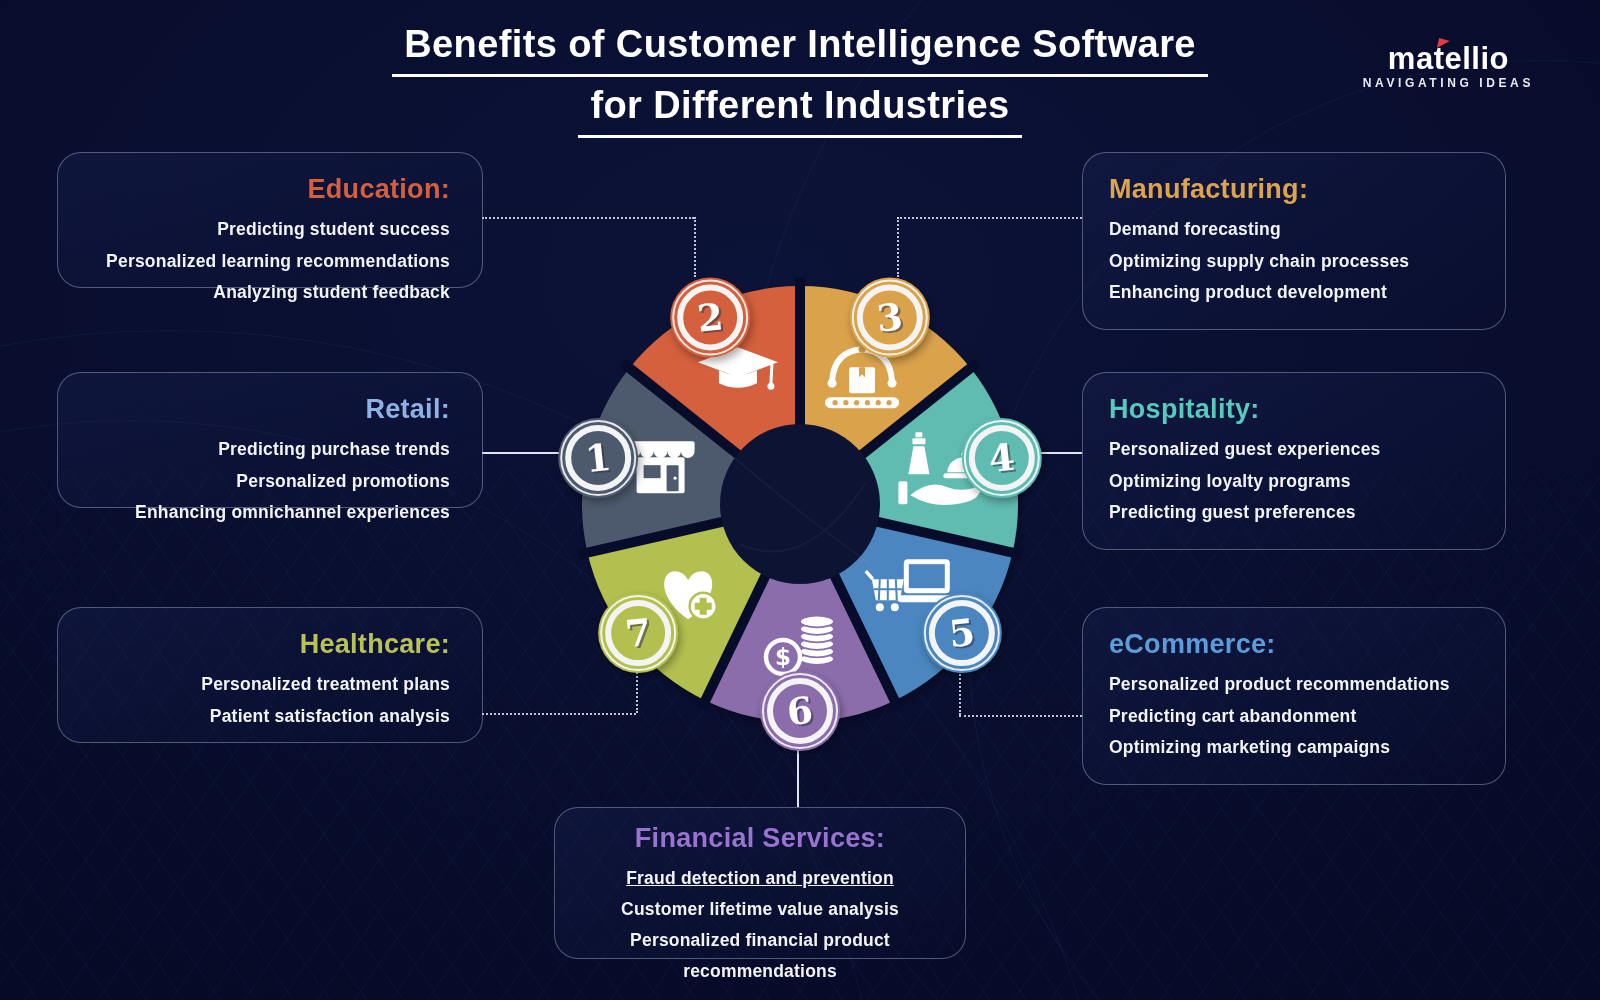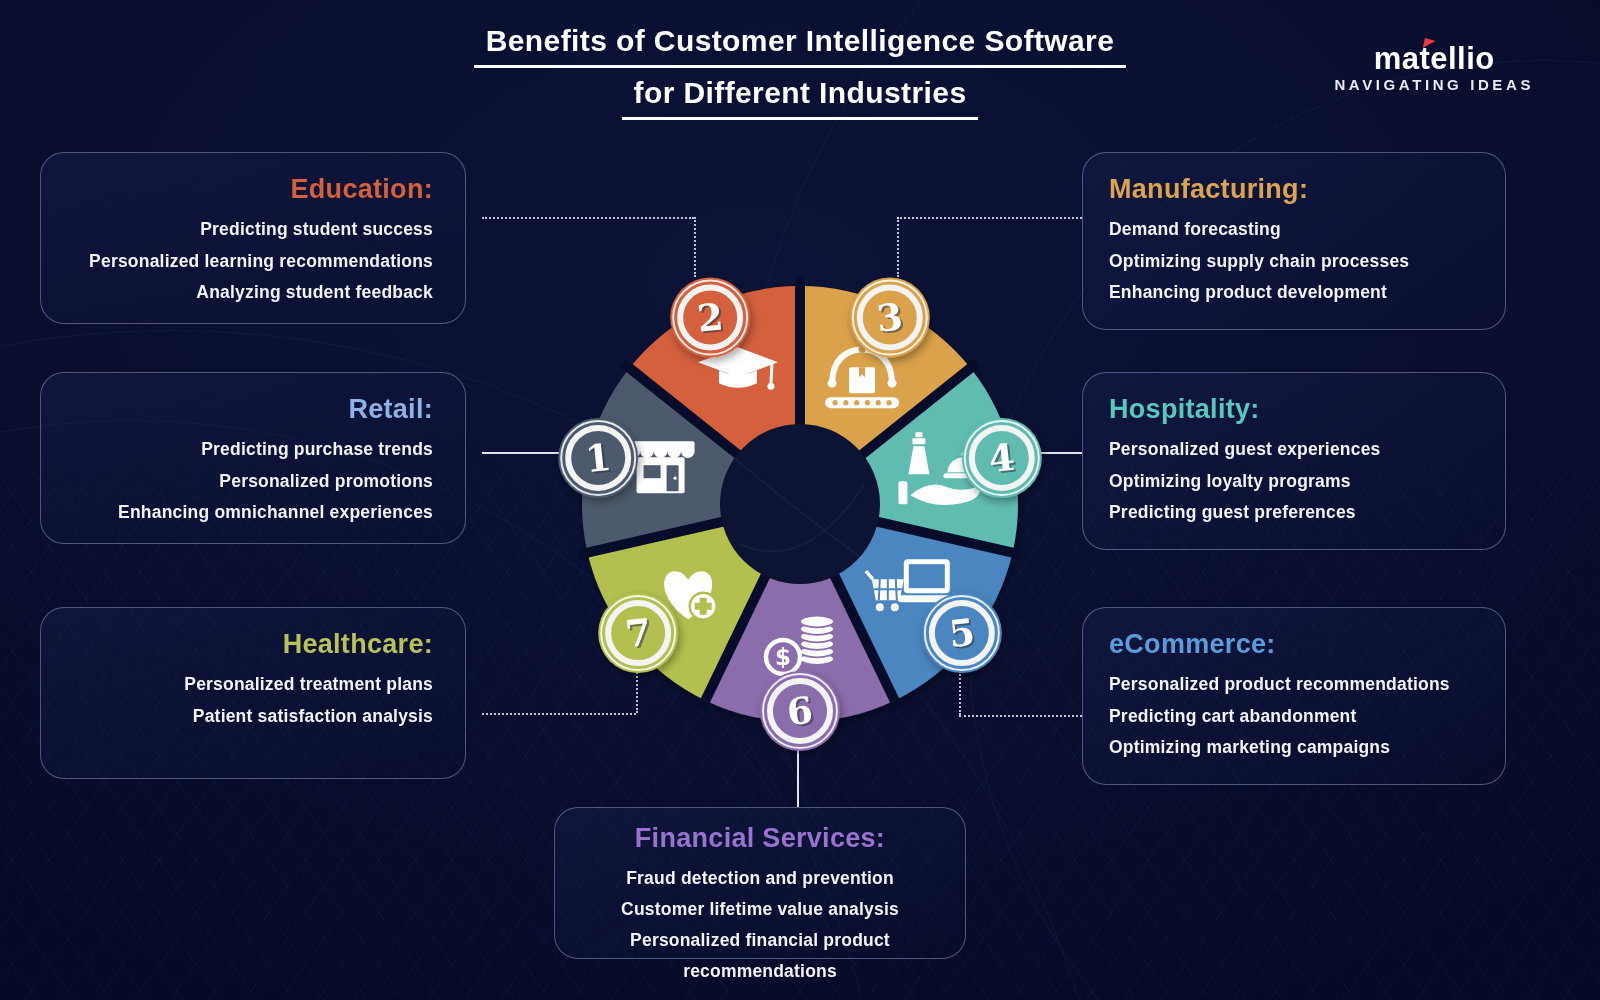--- a/index.html
+++ b/index.html
@@ -15,39 +15,39 @@
   .bg-ring{position:absolute;border-radius:50%;border:1.5px solid rgba(95,120,205,.09);}
   .bg-hatch{
     position:absolute;left:0;top:470px;width:1600px;height:530px;
     background:
       repeating-linear-gradient(55deg, rgba(120,145,225,.045) 0 1px, transparent 1px 30px),
       repeating-linear-gradient(-55deg, rgba(120,145,225,.045) 0 1px, transparent 1px 30px);
   }
   
   .main-title{position:absolute;top:24px;left:0;width:100%;text-align:center;color:#ffffff;z-index:5;}
   .title-line{
-    display:inline-block;font-size:30px;font-weight:bold;letter-spacing:.4px;
+    display:inline-block;font-size:38px;font-weight:bold;letter-spacing:.4px;
     border-bottom:3px solid #ffffff;padding:0 12px 8px 12px;line-height:1.1;
   }
   .title-line2{margin-top:8px;}
   .logo{position:absolute;top:22px;right:66px;text-align:center;z-index:5;margin-top:21px;}
   .logo-word{position:relative;display:inline-block;font-size:31px;font-weight:bold;color:#ffffff;letter-spacing:.5px;line-height:1;}
   .logo-flag{
     position:absolute;top:-5px;left:49px;width:13px;height:10px;
     clip-path:polygon(0 100%, 100% 30%, 18% 0);
   }
-  .logo-tagline{font-size:15px;font-weight:bold;color:#e9ebf4;letter-spacing:3.6px;margin-top:2px;white-space:nowrap;}
+  .logo-tagline{font-size:12px;font-weight:bold;color:#e9ebf4;letter-spacing:3.6px;margin-top:2px;white-space:nowrap;}
   
   .info-box{
     position:absolute;box-sizing:border-box;
     border:1px solid rgba(195,205,235,.38);border-radius:24px;
     background:linear-gradient(155deg, rgba(38,50,110,.22), rgba(12,18,50,.10));
     padding:20px 28px 0 28px;z-index:4;
   }
-  .box-left{left:40px;width:426px;height:172px;text-align:right;padding-right:32px;}
+  .box-left{left:57px;width:426px;height:136px;text-align:right;padding-right:32px;}
   .box-right{left:1082px;width:424px;height:178px;text-align:left;padding-left:26px;}
   .box-title{font-size:27px;font-weight:bold;letter-spacing:.3px;margin-bottom:9px;line-height:1.2;}
   .benefit{font-size:17.5px;font-weight:bold;color:#f3f4f8;line-height:31.5px;letter-spacing:.2px;}
   
   .conn{position:absolute;z-index:3;}
   .h-dot{border-top:2px dotted rgba(240,243,255,.8);height:0;}
   .v-dot{border-left:2px dotted rgba(240,243,255,.8);width:0;}
   .h-solid{border-top:2px solid rgba(243,245,255,.92);height:0;}
   .v-solid{border-left:2px solid rgba(243,245,255,.92);width:0;}
   
@@ -111,21 +111,21 @@
 
 <div class="info-box box-right" style="top:607px;">
   <div class="box-title" style="color: rgb(91, 156, 217);">eCommerce:</div>
   <div class="benefit">Personalized product recommendations</div>
   <div class="benefit">Predicting cart abandonment</div>
   <div class="benefit">Optimizing marketing campaigns</div>
 </div>
 
 <div class="info-box" style="left:554px;top:807px;width:412px;height:152px;text-align:center;padding:14px 18px 0 18px;">
   <div class="box-title" style="color: rgb(153, 115, 208);">Financial Services:</div>
-  <div class="benefit" style="line-height:31px;">Fraud detection and prevention</div>
+  <div class="benefit" style="line-height:31px;text-decoration:underline;">Fraud detection and prevention</div>
   <div class="benefit" style="line-height:31px;">Customer lifetime value analysis</div>
   <div class="benefit" style="line-height:31px;">Personalized financial product recommendations</div>
 </div>
 
 <div class="conn h-dot" style="left:482px;top:217px;width:212px;"></div>
 <div class="conn v-dot" style="left:694px;top:217px;height:60px;"></div>
 <div class="conn v-dot" style="left:897px;top:217px;height:60px;"></div>
 <div class="conn h-dot" style="left:897px;top:217px;width:185px;"></div>
 <div class="conn h-solid" style="left:482px;top:452px;width:82px;"></div>
 <div class="conn h-solid" style="left:1037px;top:452px;width:45px;"></div>

